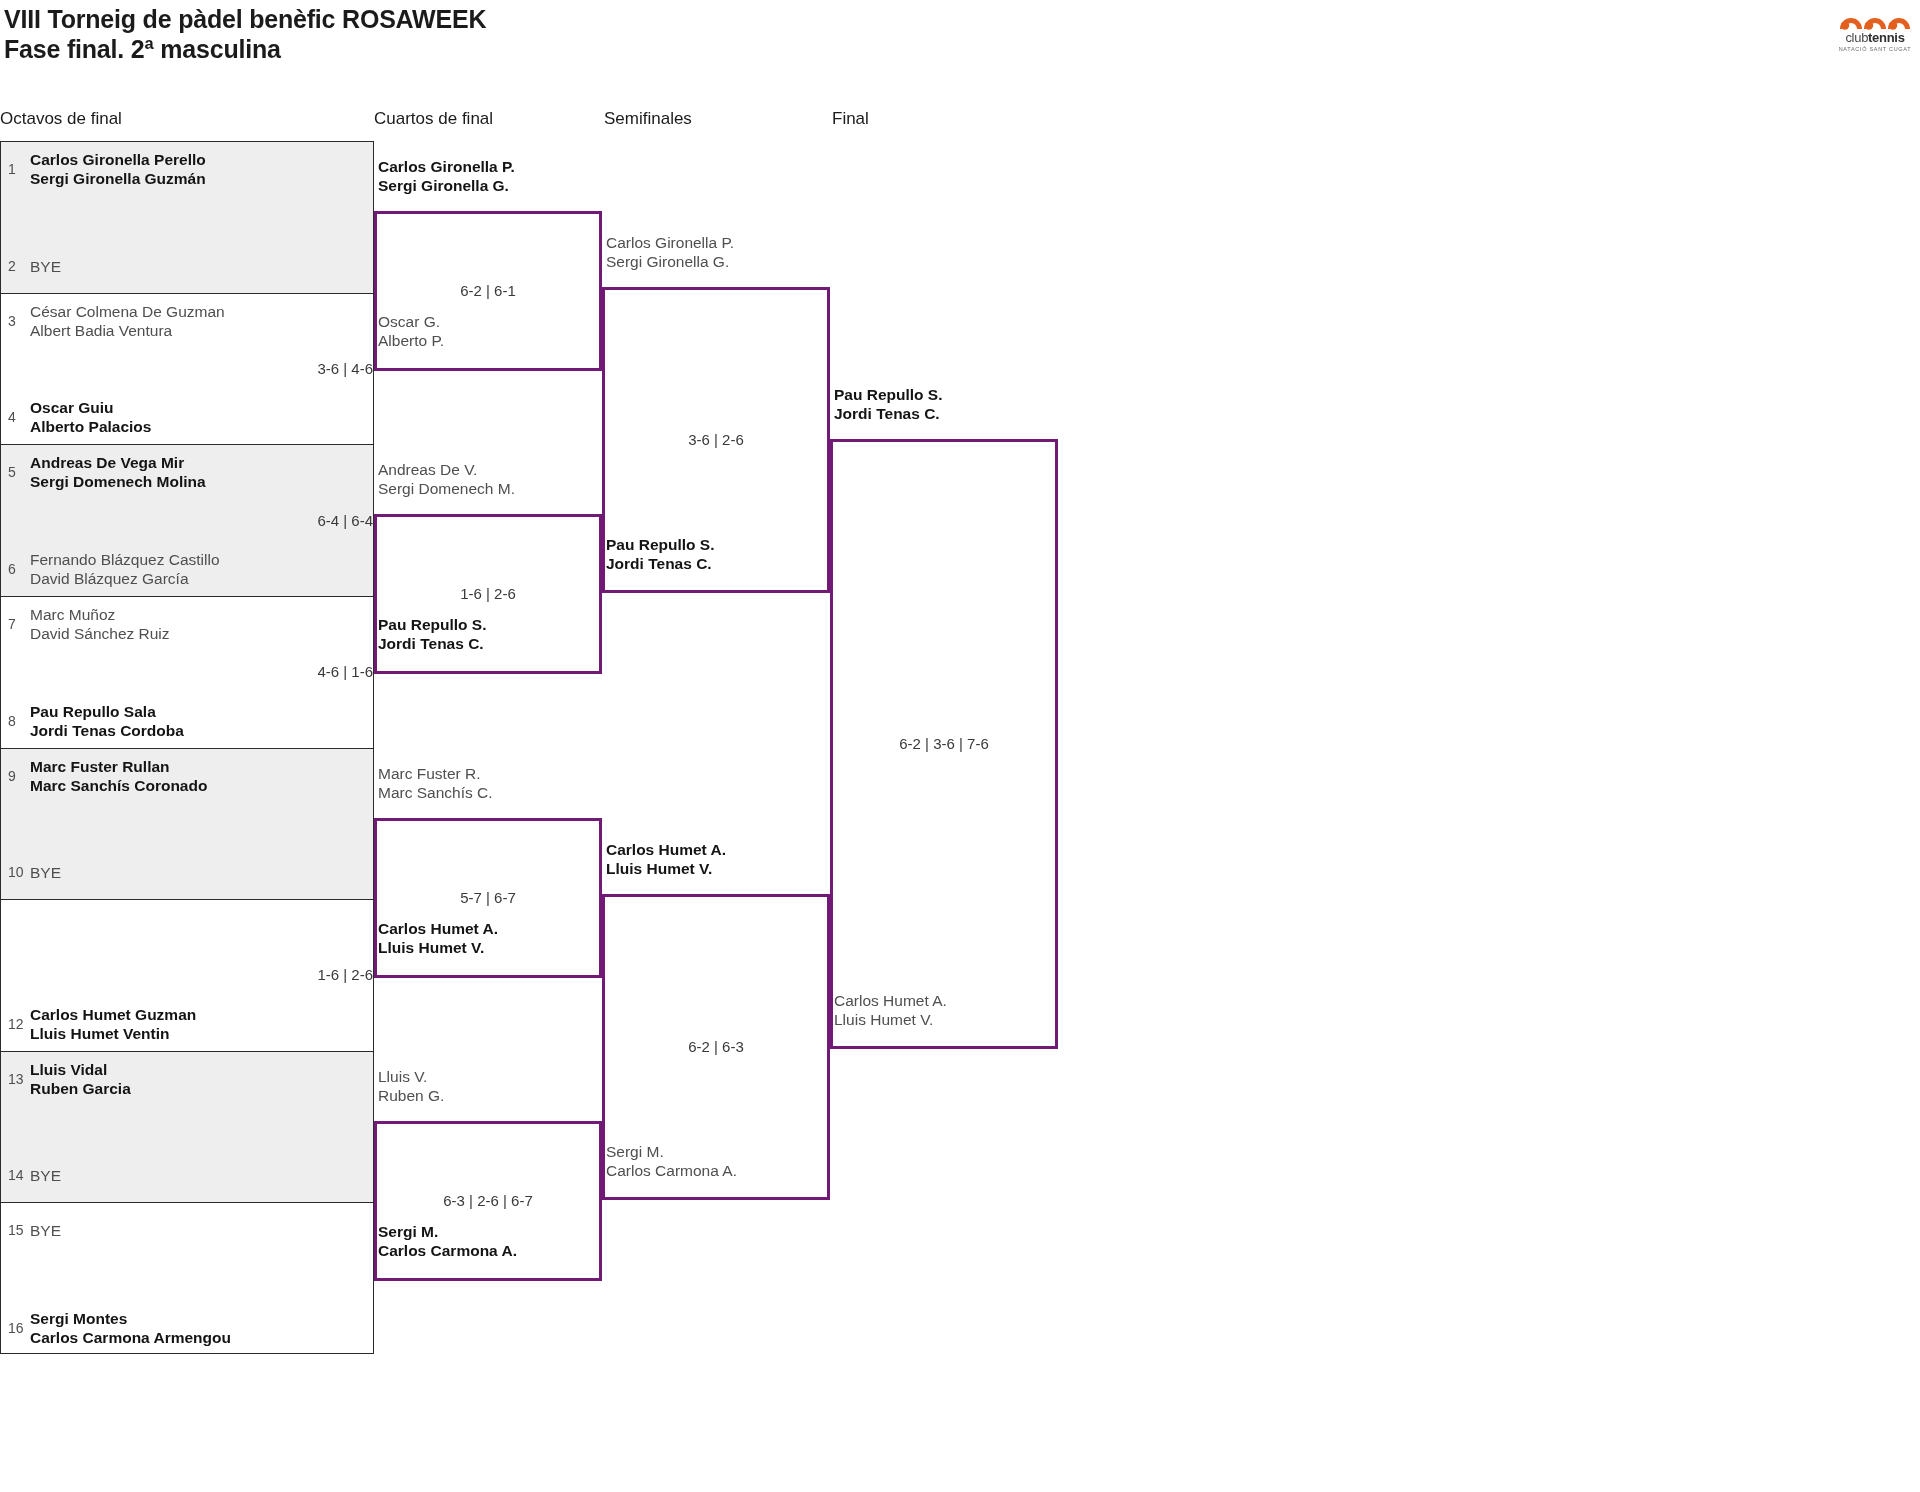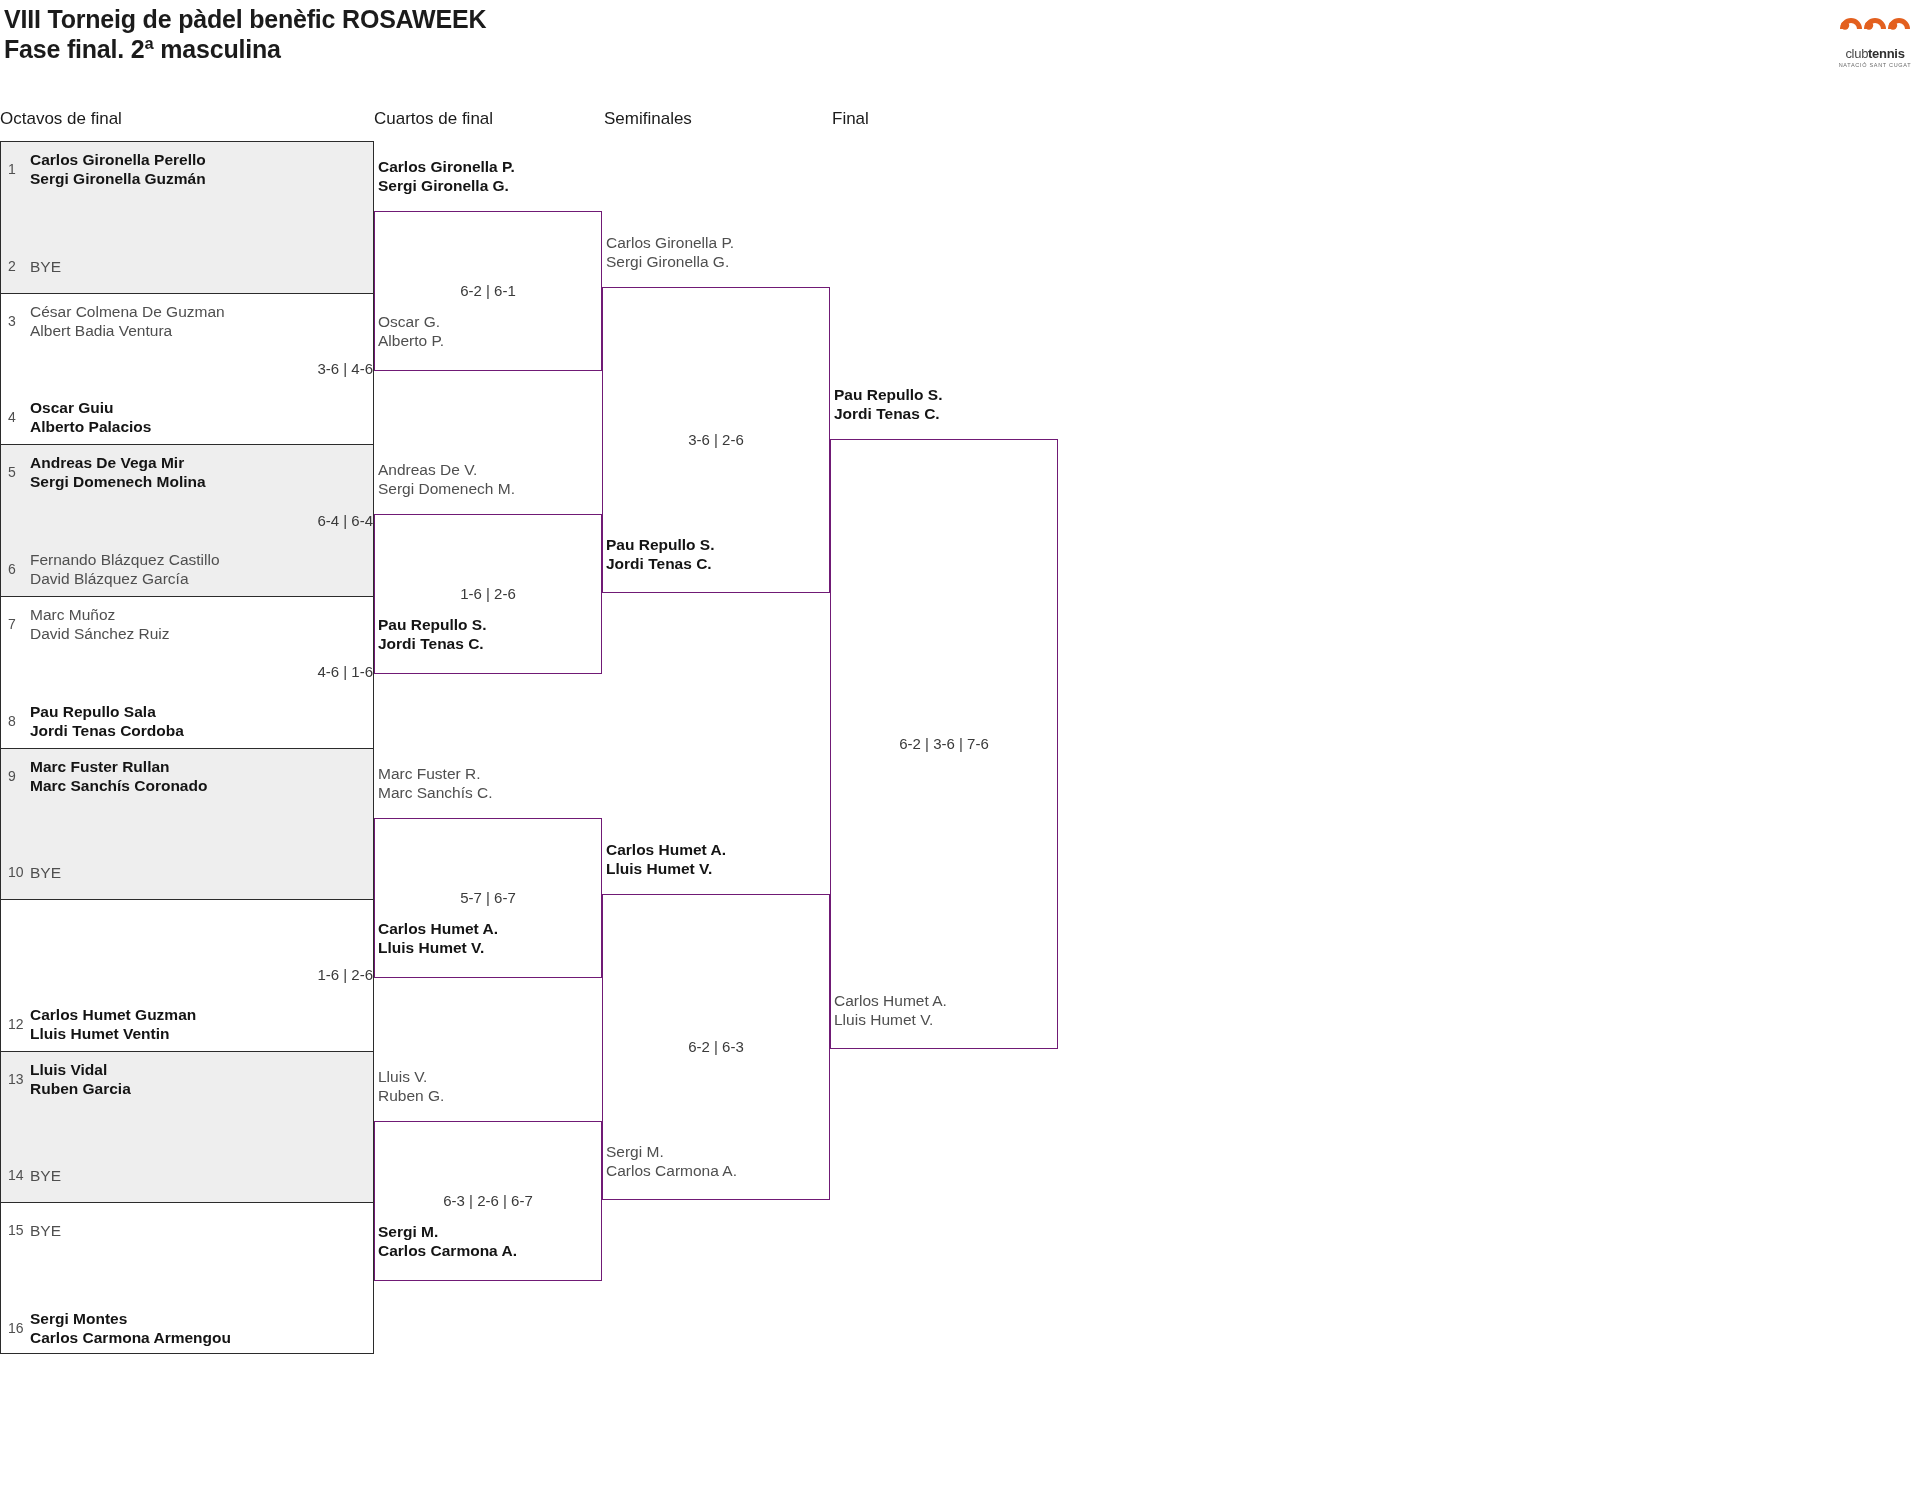--- a/index.html
+++ b/index.html
@@ -21,21 +21,21 @@
     font-size:25px;line-height:30px;font-weight:700;color:#1b1b1b;
     letter-spacing:-0.2px;white-space:nowrap;
   }
 
   
   .logo{position:absolute;left:1838px;top:10px;width:74px;height:46px;}
   .logo-mark{position:relative;width:74px;height:20px;}
   .logo-mark svg{display:block;}
   .logo-word{
     text-align:center;font-size:13px;line-height:14px;font-weight:700;
-    color:#2f2f2f;margin-top:17px;letter-spacing:-0.3px;
+    color:#2f2f2f;margin-top:1px;letter-spacing:-0.3px;
   }
   .logo-word .lw-light{font-weight:400;color:#4a4a4a;}
   .logo-sub{
     text-align:center;font-size:5.5px;line-height:7px;color:#6a6a6a;
     letter-spacing:0.7px;margin-top:1px;
   }
 
   
   .rheader{
     position:absolute;top:108px;
@@ -80,21 +80,21 @@
   .r1-score{
     position:absolute;left:0;top:50%;transform:translateY(-50%);
     width:100%;text-align:right;
     font-size:15px;line-height:18px;color:#3a3a3a;font-weight:400;
     padding-left:40px;box-sizing:border-box;
   }
 
   
   .cbox{
     position:absolute;box-sizing:border-box;
-    border:1px solid #701a75;background:transparent;
+    border:3px solid #701a75;background:transparent;
   }
   .cbox .score{
     position:absolute;left:0;top:50%;transform:translateY(-50%);
     width:100%;text-align:center;
     font-size:15px;line-height:18px;color:#3a3a3a;font-weight:400;
   }
   
   .plabel{
     position:absolute;font-size:15.5px;line-height:19px;white-space:nowrap;
   }

